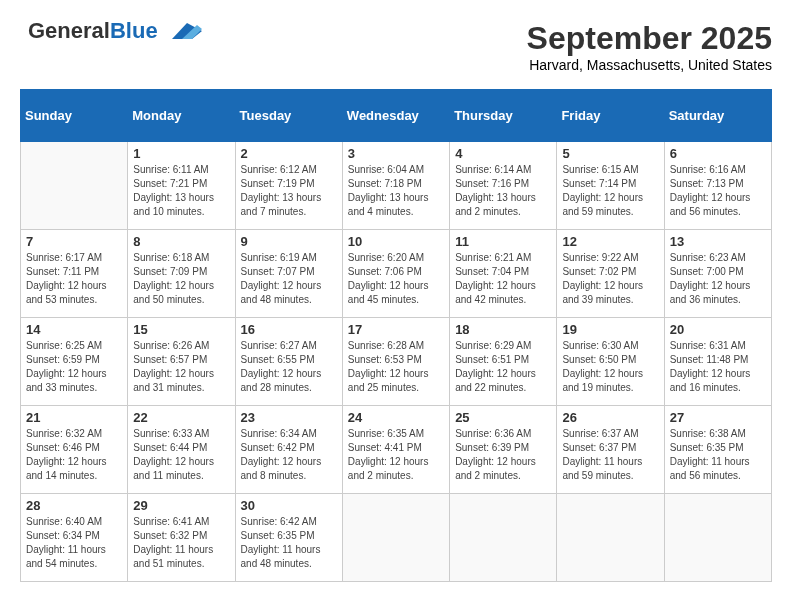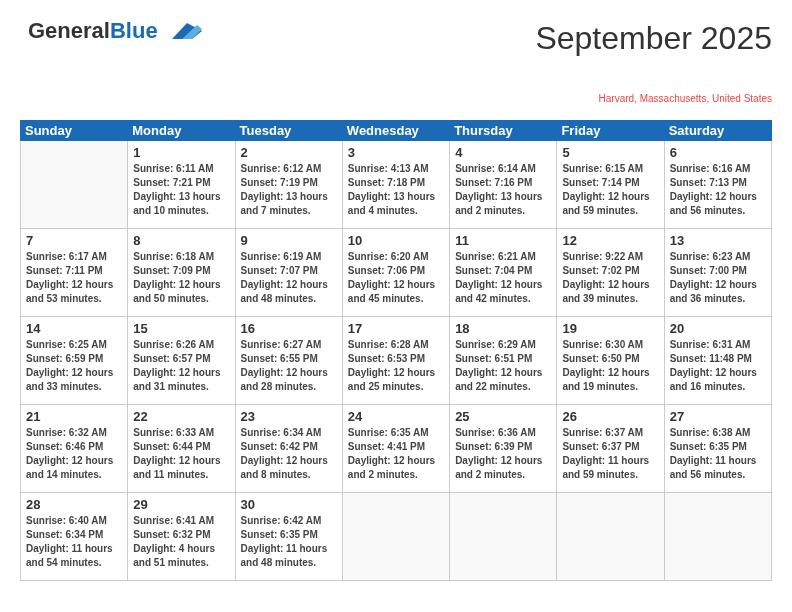--- a/index.html
+++ b/index.html
@@ -38,39 +38,38 @@
       display: flex;
       align-items: center;
       margin-left: 8px;
     }
     .title-block {
       text-align: right;
     }
     .month-title {
       font-size: 32px;
       color: #333;
-      font-weight: normal;
+      font-weight: bold;
       text-align: center;
     }
     .location {
-      font-size: 10px;
-      color: #ef4444;
-      margin-top: 36px;
+      font-size: 14px;
+      color: #000000;
     }
     .calendar {
       width: 100%;
       border-collapse: collapse;
       border: 1px solid #ccc;
     }
     .calendar th {
       background: #1a6ab5;
       color: #fff;
       font-size: 13px;
       font-weight: bold;
-      padding: 2px 4px;
+      padding: 18px 4px;
       text-align: left;
       border: 1px solid #1a6ab5;
     }
     .calendar td {
       vertical-align: top;
       padding: 4px 5px;
       border: 1px solid #ccc;
       min-width: 100px;
       height: 88px;
       font-size: 10.5px;
@@ -84,21 +83,20 @@
       font-size: 13px;
       font-weight: bold;
       color: #333;
       margin-bottom: 2px;
       display: block;
     }
     .day-info {
       font-size: 10px;
       color: #444;
       line-height: 1.4;
-      font-weight: bold;
     }
   </style>
 </head>
 <body>
 
 <div class="header">
   <div class="logo">
     <div class="logo-row">
       <span class="logo-text">
         <span class="general">General</span><span class="blue">Blue</span>
@@ -133,21 +131,21 @@
         <td>
           <span class="day-number">1</span>
           <div class="day-info"><span>Sunrise: 6:11 AM</span><br><span>Sunset: 7:21 PM</span><br><span>Daylight: 13 hours and 10 minutes.</span></div>
         </td>
         <td>
           <span class="day-number">2</span>
           <div class="day-info"><span>Sunrise: 6:12 AM</span><br><span>Sunset: 7:19 PM</span><br><span>Daylight: 13 hours and 7 minutes.</span></div>
         </td>
         <td>
           <span class="day-number">3</span>
-          <div class="day-info"><span>Sunrise: 4:13 AM</span><br><span>Sunset: 7:18 PM</span><br><span>Daylight: 13 hours and 4 minutes.</span></div>
+          <div class="day-info"><span>Sunrise: 6:04 AM</span><br><span>Sunset: 7:18 PM</span><br><span>Daylight: 13 hours and 4 minutes.</span></div>
         </td>
         <td>
           <span class="day-number">4</span>
           <div class="day-info"><span>Sunrise: 6:14 AM</span><br><span>Sunset: 7:16 PM</span><br><span>Daylight: 13 hours and 2 minutes.</span></div>
         </td>
         <td>
           <span class="day-number">5</span>
           <div class="day-info"><span>Sunrise: 6:15 AM</span><br><span>Sunset: 7:14 PM</span><br><span>Daylight: 12 hours and 59 minutes.</span></div>
         </td>
         <td>
@@ -245,21 +243,21 @@
           <div class="day-info"><span>Sunrise: 6:38 AM</span><br><span>Sunset: 6:35 PM</span><br><span>Daylight: 11 hours and 56 minutes.</span></div>
         </td>
       </tr>
       <tr>
         <td>
           <span class="day-number">28</span>
           <div class="day-info"><span>Sunrise: 6:40 AM</span><br><span>Sunset: 6:34 PM</span><br><span>Daylight: 11 hours and 54 minutes.</span></div>
         </td>
         <td>
           <span class="day-number">29</span>
-          <div class="day-info"><span>Sunrise: 6:41 AM</span><br><span>Sunset: 6:32 PM</span><br><span>Daylight: 4 hours and 51 minutes.</span></div>
+          <div class="day-info"><span>Sunrise: 6:41 AM</span><br><span>Sunset: 6:32 PM</span><br><span>Daylight: 11 hours and 51 minutes.</span></div>
         </td>
         <td>
           <span class="day-number">30</span>
           <div class="day-info"><span>Sunrise: 6:42 AM</span><br><span>Sunset: 6:35 PM</span><br><span>Daylight: 11 hours and 48 minutes.</span></div>
         </td>
         <td class="empty"></td>
         <td class="empty"></td>
         <td class="empty"></td>
         <td class="empty"></td>
       </tr>

